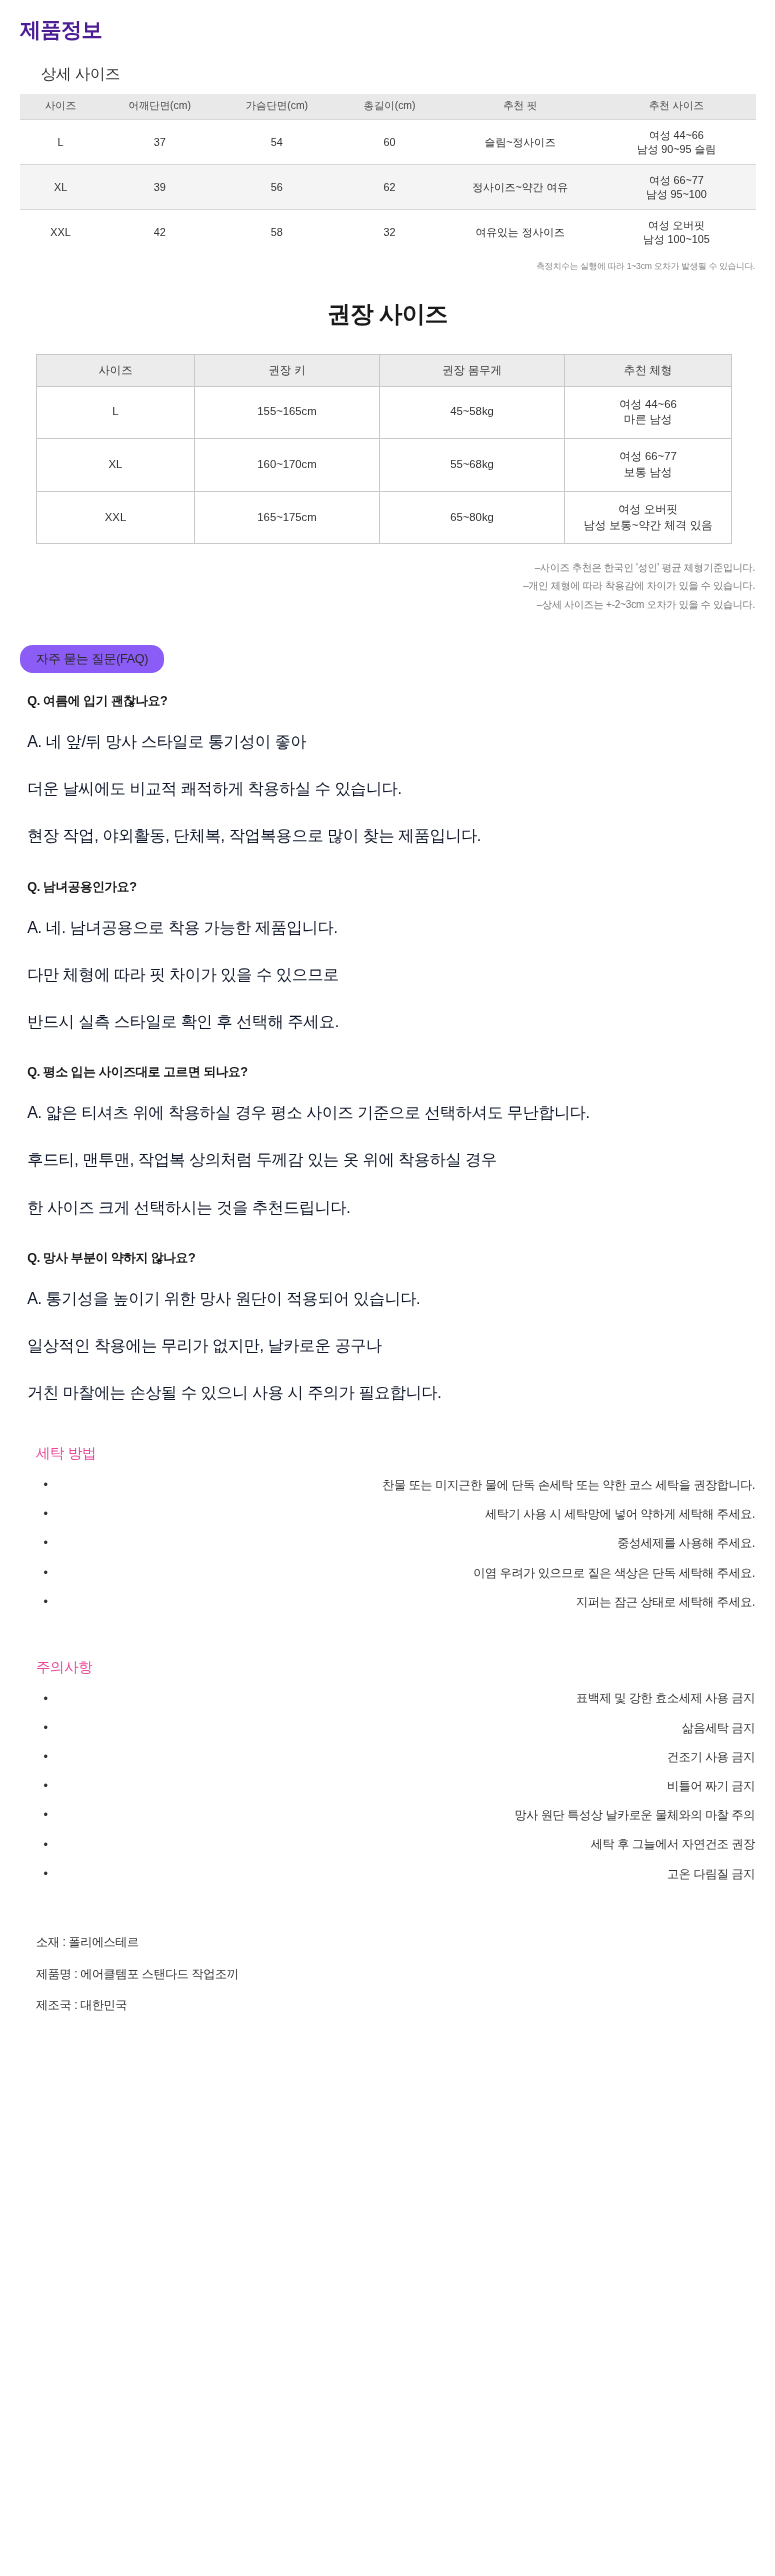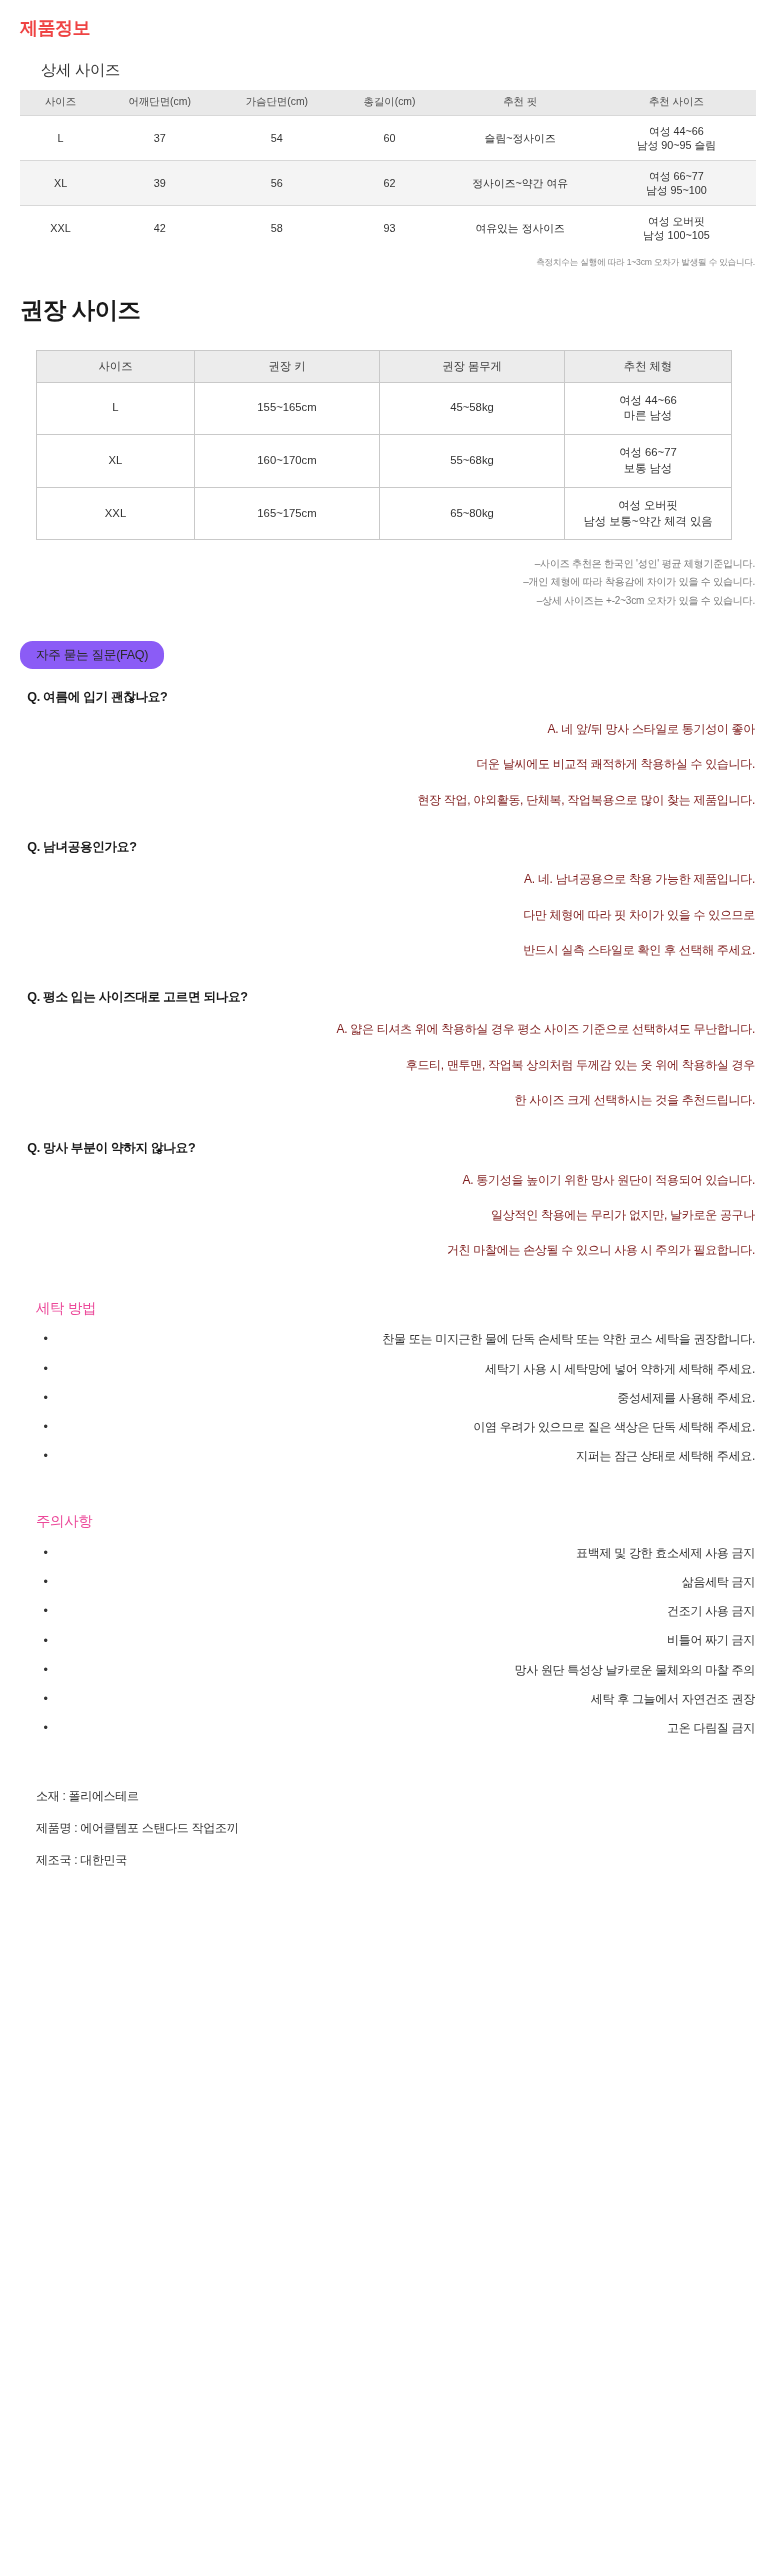--- a/index.html
+++ b/index.html
@@ -19,23 +19,23 @@
     width: 775px;
     padding: 0 0 54px 0;
     position: relative;
   }
 
   
   .sec-product-info {
     padding: 16px 20px 0 20px;
   }
   .h-main {
-    font-size: 18px;
+    font-size: 21px;
     font-weight: bold;
-    color: #ef4444;
+    color: #4c1d95;
     letter-spacing: -0.5px;
     margin: 0 0 20px 0;
   }
   .h-sub {
     font-size: 15.3px;
     font-weight: normal;
     color: #333333;
     letter-spacing: -0.3px;
     margin: 0 0 9px 21px;
   }
@@ -86,20 +86,21 @@
   
   .sec-recommend {
     padding: 25px 20px 0 20px;
   }
   .h-big {
     font-size: 23.4px;
     font-weight: bold;
     color: #1a1a1a;
     letter-spacing: -0.5px;
     margin: 0 0 23.4px 0;
+    text-align: center;
   }
   .tbl-recommend {
     width: 694px;
     margin: 0 auto 0 16px;
     table-layout: fixed;
     border: 0.9px solid #c9c9c9;
   }
   .tbl-recommend th {
     background: #ececec;
     font-size: 11.3px;
@@ -154,25 +155,24 @@
     margin: 0 0 27px 0;
   }
   .faq-q {
     font-size: 12.6px;
     font-weight: bold;
     color: #1a1a1a;
     letter-spacing: -0.3px;
     margin: 0 0 9px 0;
   }
   .faq-a-line {
-    font-size: 12px;
-    color: #7f1d1d;
+    font-size: 16px;
+    color: #0f172a;
     letter-spacing: -0.3px;
     line-height: 1.95;
-    text-align: right;
   }
 
   
   .sec-care {
     padding: 9px 20px 0 20px;
   }
   .h-care {
     font-size: 14.4px;
     font-weight: normal;
     color: #ec4899;
@@ -267,21 +267,21 @@
           <td>정사이즈~약간 여유</td>
           <td class="two-line">
             <span>여성 66~77</span><br>
             <span>남성 95~100</span>
           </td>
         </tr>
         <tr class="body-row">
           <td>XXL</td>
           <td>42</td>
           <td>58</td>
-          <td>93</td>
+          <td>32</td>
           <td>여유있는 정사이즈</td>
           <td class="two-line">
             <span>여성 오버핏</span><br>
             <span>남성 100~105</span>
           </td>
         </tr>
       </tbody>
     </table>
 
     <p class="note-right">측정치수는 실행에 따라 1~3cm 오차가 발생될 수 있습니다.</p>

